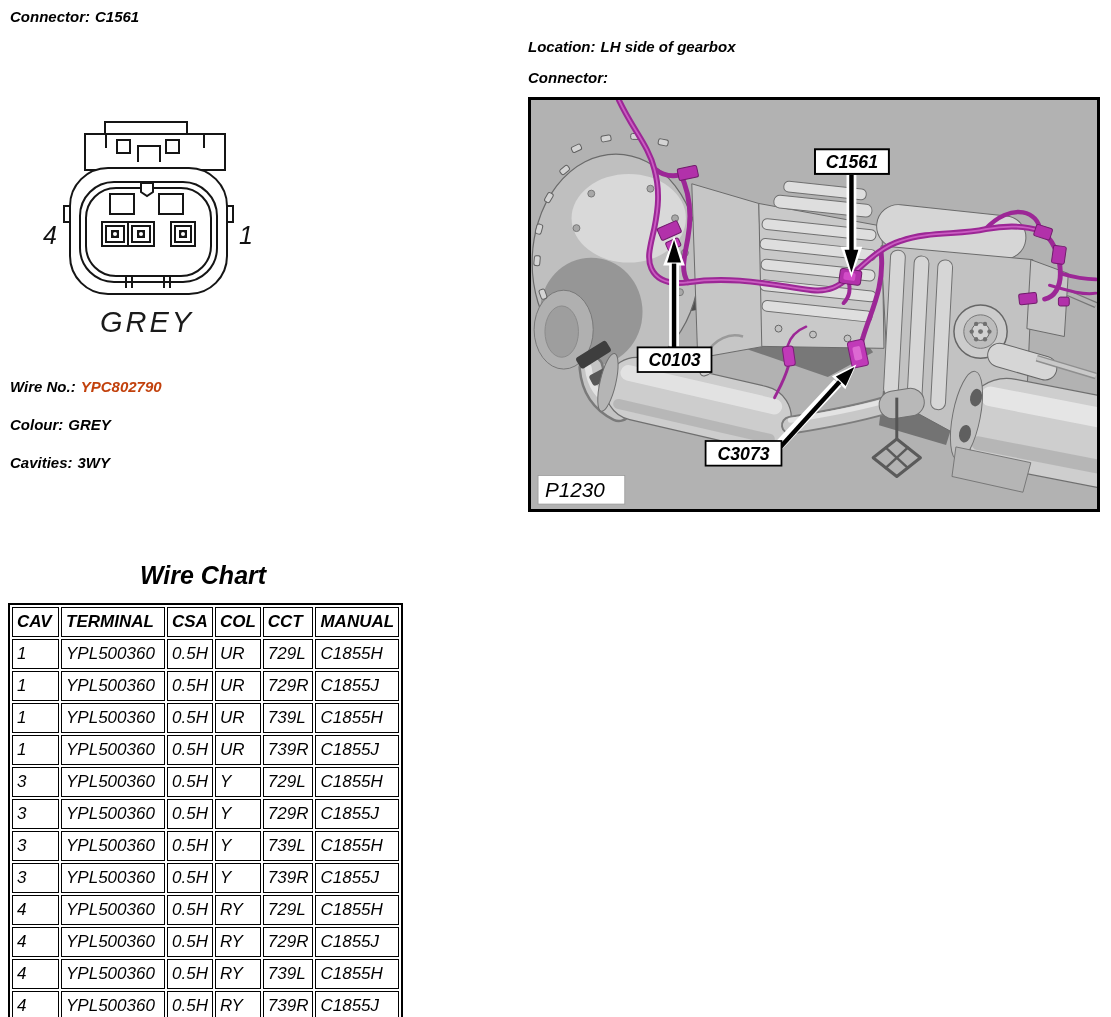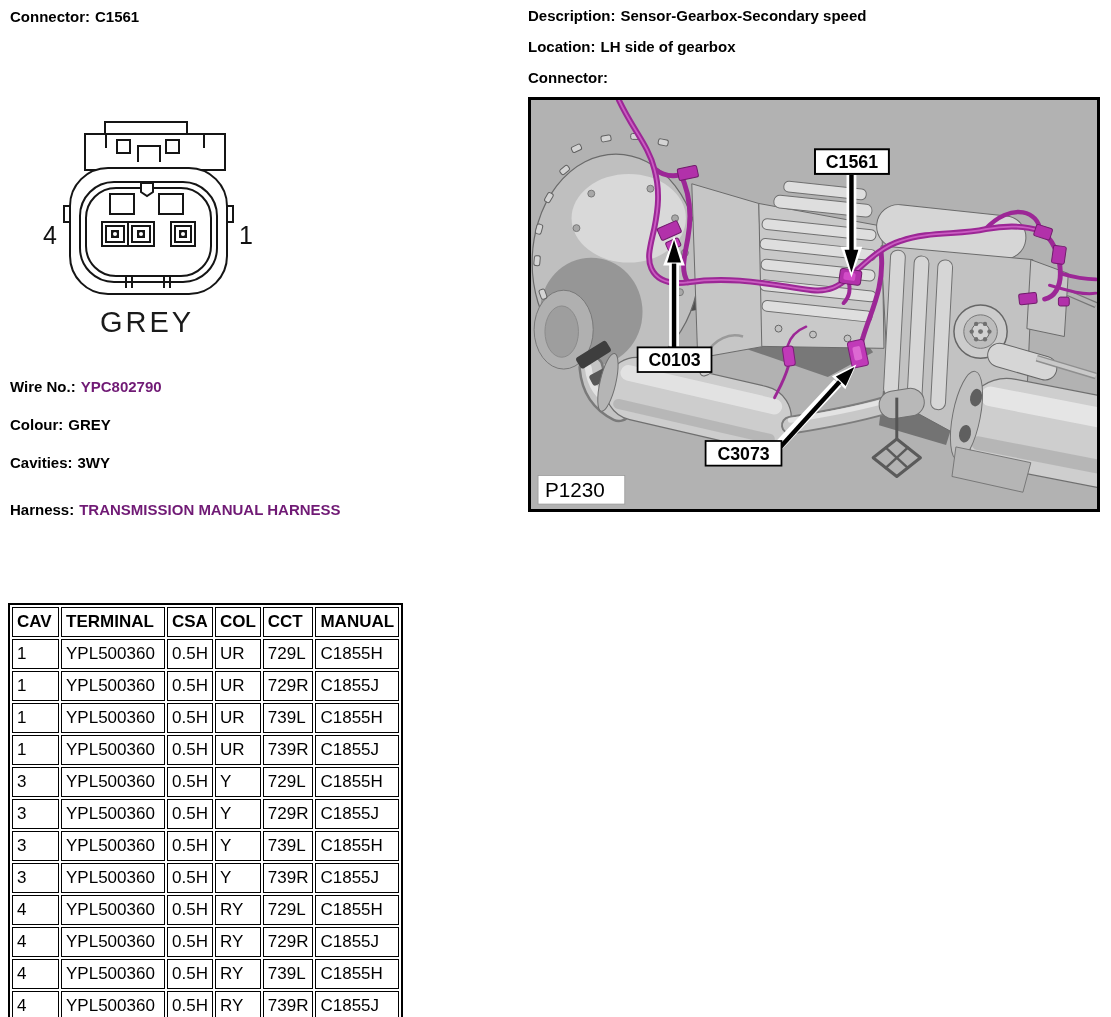--- a/index.html
+++ b/index.html
@@ -1,20 +1,20 @@
 <!DOCTYPE html>
 <html><head>
 <meta charset="utf-8">
 <style>
   html,body{margin:0;padding:0;background:#ffffff;}
   .page{position:relative;width:1111px;height:1017px;background:#fff;
-        font-family:"Liberation Sans","DejaVu Sans",sans-serif;color:#000;overflow:hidden;}
+        font-family:"Liberation Sans","DejaVu Sans",sans-serif;color:#000;overflow:hidden;font-style:italic;}
   .hline{position:absolute;font-weight:bold;font-size:15px;white-space:nowrap;}
   .hline .val{margin-left:5px;}
-  .green{color:#701a75;}
+  .green{color:#c2410c;}
   
   .conn-fig{position:absolute;left:20px;top:108px;width:235px;height:240px;}
   
   .info{position:absolute;left:10px;font-weight:bold;font-size:15px;white-space:nowrap;}
   .info .val{margin-left:5px;}
   
   .loc-fig{position:absolute;left:528px;top:97px;width:572px;height:415px;
            box-sizing:border-box;border:3px solid #000;background:#b2b2b2;}
   .loc-fig svg{display:block;width:566px;height:409px;}
   
@@ -32,23 +32,20 @@
 </style>
 </head>
 <body>
 
 <div class="page">
 
   <div class="hline" style="left:10px;top:8px;">
     <span>Connector:</span><span class="val">C1561</span>
   </div>
 
-  <div class="hline" style="left:528px;top:7px;">
-    <span>Description:</span><span class="val">Sensor-Gearbox-Secondary speed</span>
-  </div>
   <div class="hline" style="left:528px;top:38px;">
     <span>Location:</span><span class="val">LH side of gearbox</span>
   </div>
   <div class="hline" style="left:528px;top:69px;">
     <span>Connector:</span><span class="val"></span>
   </div>
 
   <svg class="conn-fig" viewBox="0 0 235 240">
     <g fill="#fff" stroke="#151515" stroke-width="2">
 
@@ -102,23 +99,20 @@
 
   <div class="info" style="top:378px;">
     <span>Wire No.:</span><span class="val green">YPC802790</span>
   </div>
   <div class="info" style="top:416px;text-align:center;">
     <span>Colour:</span><span class="val">GREY</span>
   </div>
   <div class="info" style="top:454px;">
     <span>Cavities:</span><span class="val">3WY</span>
   </div>
-  <div class="info" style="top:501px;">
-    <span>Harness:</span><span class="val green">TRANSMISSION MANUAL HARNESS</span>
-  </div>
 
   <div class="loc-fig">
     <svg viewBox="0 0 572 415">
       <rect x="0" y="0" width="572" height="415" fill="#b2b2b2"></rect>
 
       <g>
         <polygon points="100,135 165,118 202,150 206,206 150,216 104,186" fill="#4e4e4e"></polygon>
         <polygon points="205,205 320,220 346,256 300,281 210,250" fill="#787878"></polygon>
         <polygon points="356,295 430,318 420,350 352,330" fill="#737373"></polygon>
       </g>
@@ -298,20 +292,21 @@
         <text x="214.5" y="365" text-anchor="middle" class="callout-text">C3073</text>
       </g>
 
       <g>
         <rect x="6" y="381" width="88" height="29" fill="#fff" stroke="#9a9a9a" stroke-width="0.8"></rect>
         <text x="13" y="403" font-size="21" fill="#000">P1230</text>
       </g>
     </svg>
   </div>
 
+  <div class="wc-title">Wire Chart</div>
 
   <table class="wc">
     <colgroup>
       <col class="c1">
         <col class="c2">
         <col class="c3">
         <col class="c4">
         <col class="c5">
         <col class="c6">
     </colgroup>

